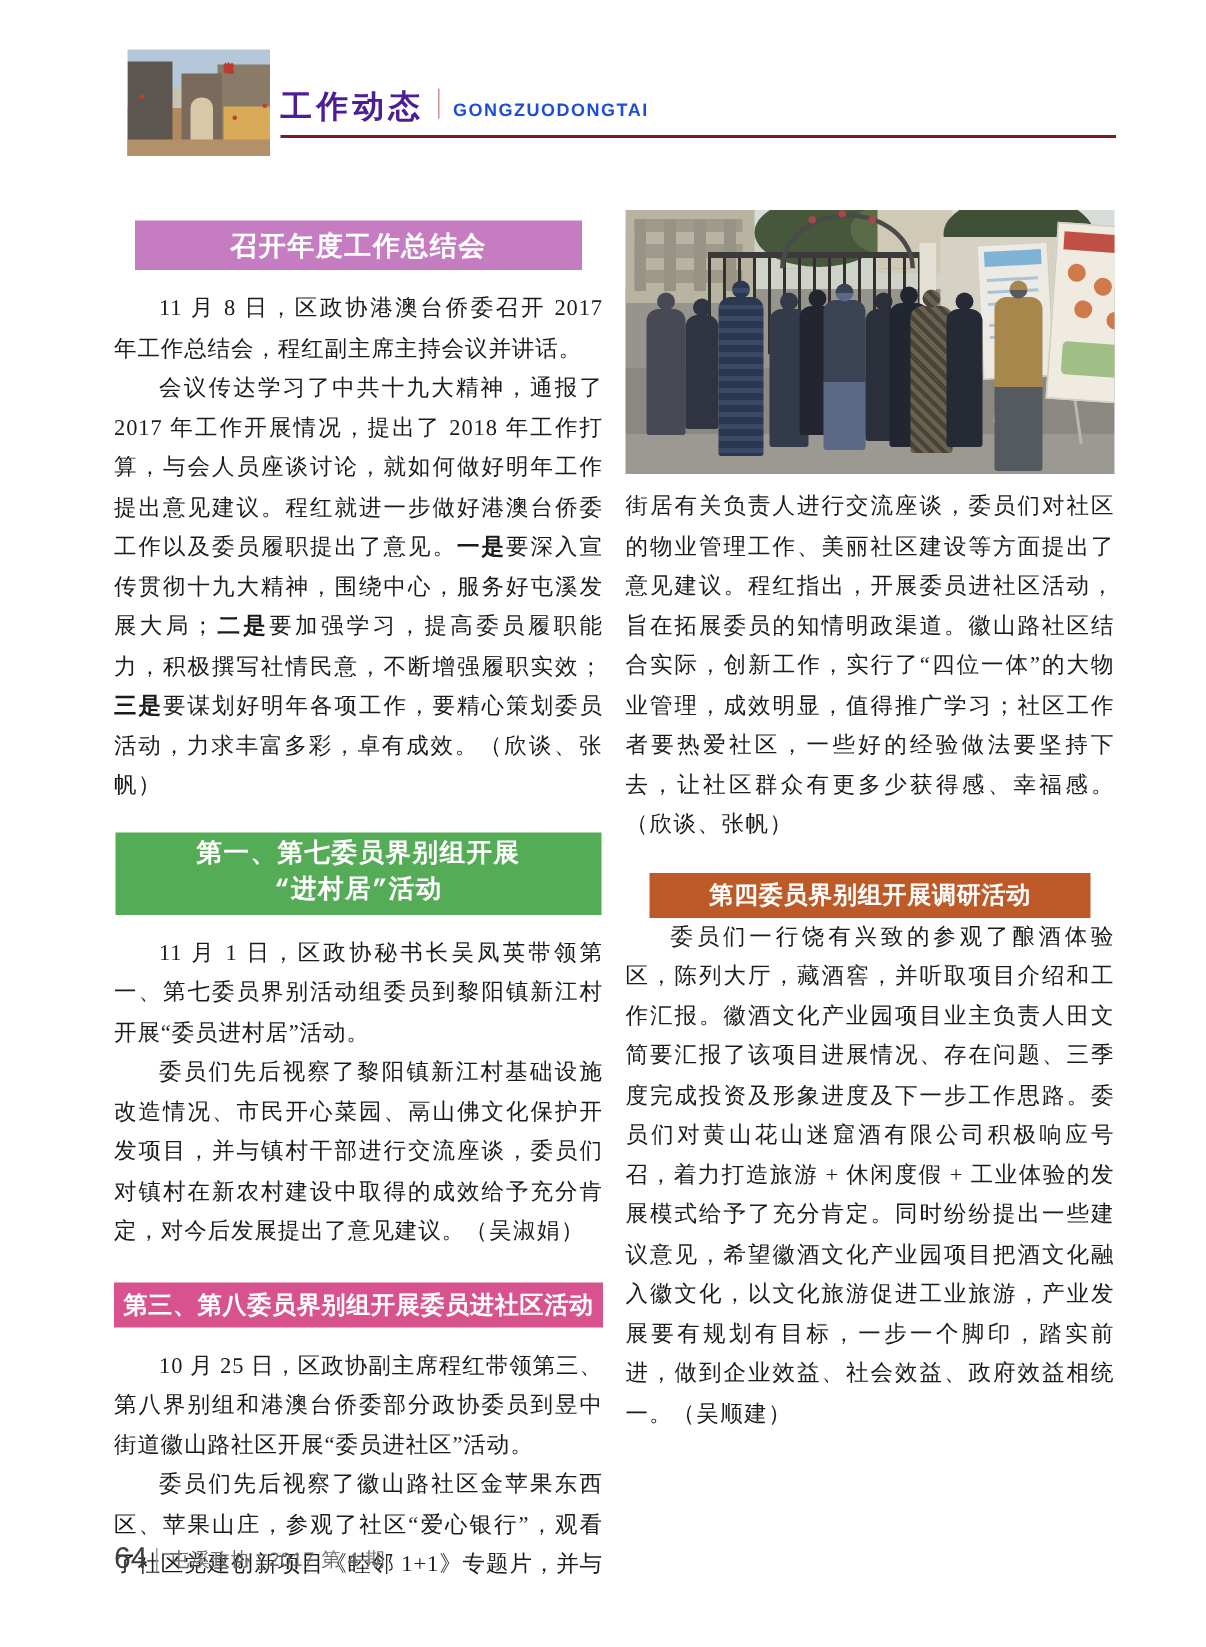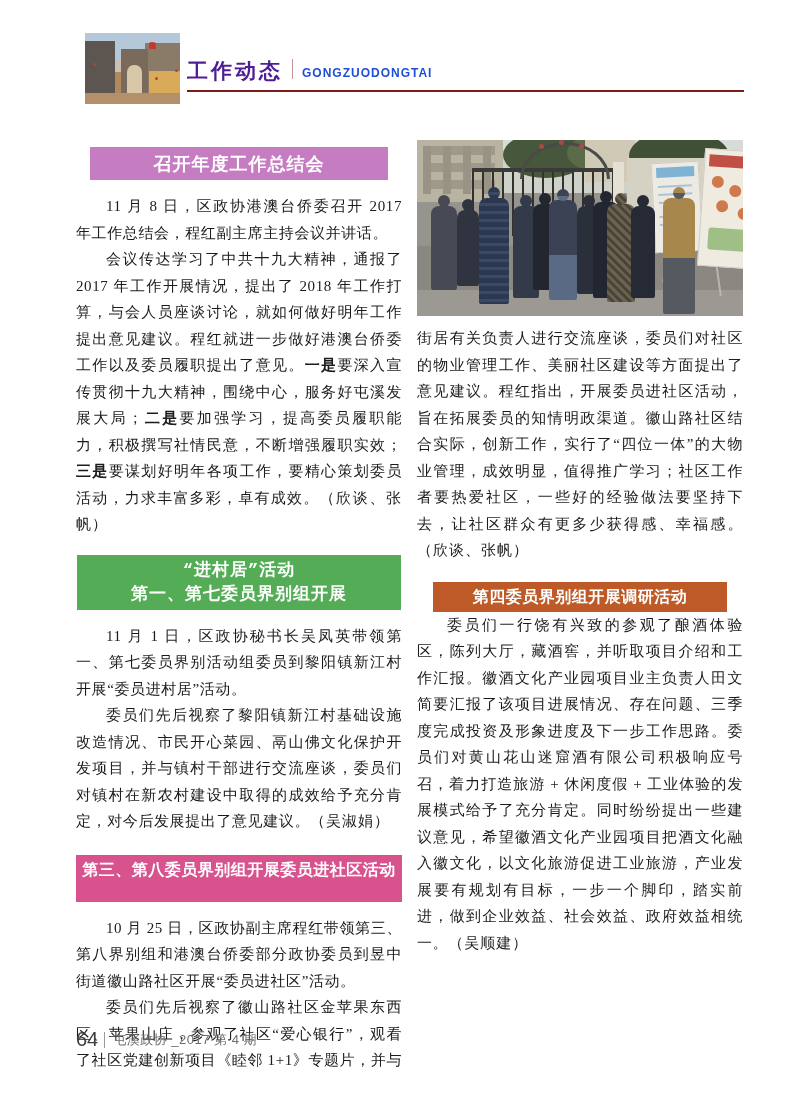--- a/index.html
+++ b/index.html
@@ -24,21 +24,21 @@
     font-size:12px;font-weight:bold;color:#1d4ed8;letter-spacing:1px;}
   .masthead-rule{position:absolute;left:187px;top:90px;width:557px;height:2px;background:#7d1b1b;}
 
   
   .col{position:absolute;top:140px;width:326px;}
   .col-left{left:76px;}
   .col-right{left:417px;}
   .banner{display:block;color:#fff;text-align:center;font-family:Liberation Mono, monospace;font-weight:bold;}
   .b1{margin:7px 14px 0 14px;padding:5px 0 4px;font-size:18px;letter-spacing:1px;}
   .b2{margin:17px 1px 0 1px;padding:4px 0 3px;font-size:17px;line-height:24px;letter-spacing:1px;}
-  .b3{margin:20px 0 0 0;padding:5px 0 21px;font-size:16px;letter-spacing:0.5px;}
+  .b3{margin:20px 0 0 0;padding:5px 0 4px;font-size:16px;letter-spacing:0.5px;}
   .b4{margin:18px 16px 0 16px;padding:5px 0 4px;font-size:16px;letter-spacing:0.5px;}
   p.body{margin:0;font-size:15px;line-height:26.5px;letter-spacing:0.6px;
     text-align:justify;text-indent:2em;}
   p.first{margin-top:13px;}
   p.noindent{text-indent:0;}
   .bold{font-weight:bold;}
   .sig{letter-spacing:1px;}
 
   
   .photo{position:relative;width:326px;height:176px;overflow:hidden;
@@ -101,22 +101,22 @@
   <div class="masthead-sep"></div>
   <div class="masthead-en">GONGZUODONGTAI</div>
   <div class="masthead-rule"></div>
 
   <div class="col col-left">
     <div class="banner b1" style="background: rgb(197, 124, 193);">召开年度工作总结会</div>
     <p class="body first">11 月 8 日，区政协港澳台侨委召开 2017 年工作总结会，程红副主席主持会议并讲话。</p>
     <p class="body"><span>会议传达学习了中共十九大精神，通报了 2017 年工作开展情况，提出了 2018 年工作打算，与会人员座谈讨论，就如何做好明年工作提出意见建议。程红就进一步做好港澳台侨委工作以及委员履职提出了意见。</span><span class="bold">一是</span><span>要深入宣传贯彻十九大精神，围绕中心，服务好屯溪发展大局；</span><span class="bold">二是</span><span>要加强学习，提高委员履职能力，积极撰写社情民意，不断增强履职实效；</span><span class="bold">三是</span><span>要谋划好明年各项工作，要精心策划委员活动，力求丰富多彩，卓有成效。</span><span class="sig">（欣谈、张帆）</span></p>
 
     <div class="banner b2" style="background: rgb(85, 172, 87);">
+      <div>第一、第七委员界别组开展</div>
       <div>“进村居”活动</div>
-      <div>第一、第七委员界别组开展</div>
     </div>
     <p class="body first">11 月 1 日，区政协秘书长吴凤英带领第一、第七委员界别活动组委员到黎阳镇新江村开展“委员进村居”活动。</p>
     <p class="body"><span>委员们先后视察了黎阳镇新江村基础设施改造情况、市民开心菜园、鬲山佛文化保护开发项目，并与镇村干部进行交流座谈，委员们对镇村在新农村建设中取得的成效给予充分肯定，对今后发展提出了意见建议。</span><span class="sig">（吴淑娟）</span></p>
 
     <div class="banner b3" style="background: rgb(216, 83, 142);">第三、第八委员界别组开展委员进社区活动</div>
     <p class="body first">10 月 25 日，区政协副主席程红带领第三、第八界别组和港澳台侨委部分政协委员到昱中街道徽山路社区开展“委员进社区”活动。</p>
     <p class="body">委员们先后视察了徽山路社区金苹果东西区、苹果山庄，参观了社区“爱心银行”，观看了社区党建创新项目《睦邻 1+1》专题片，并与</p>
   </div>
 
   <div class="col col-right">

